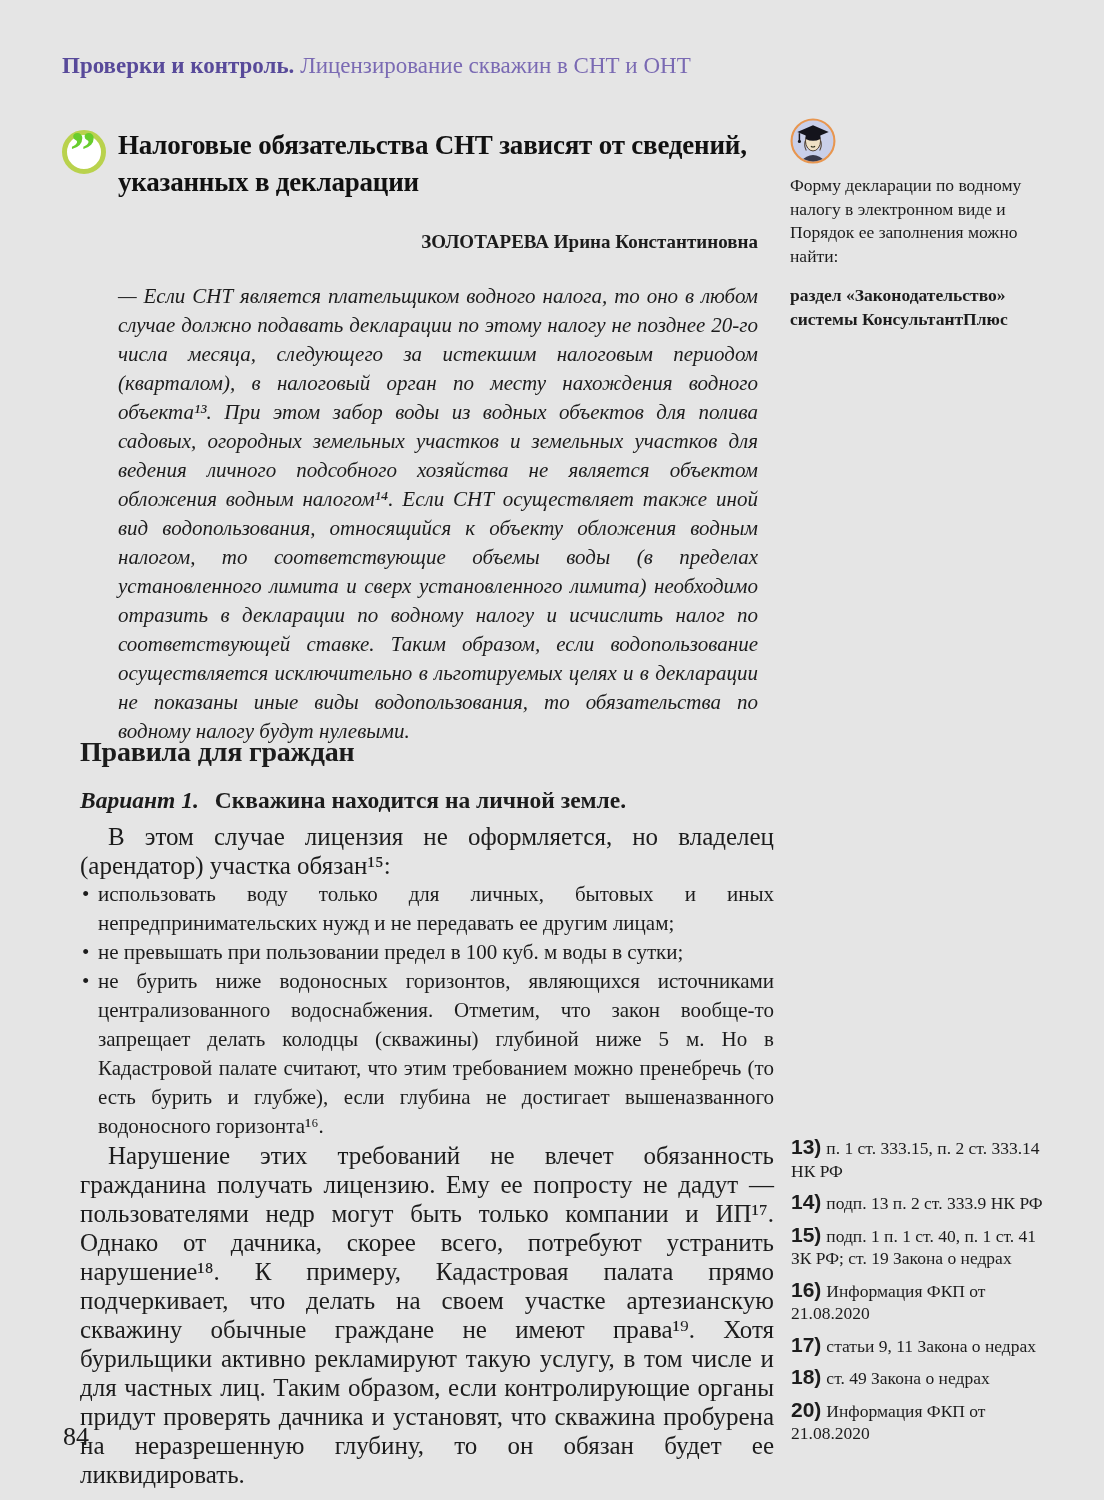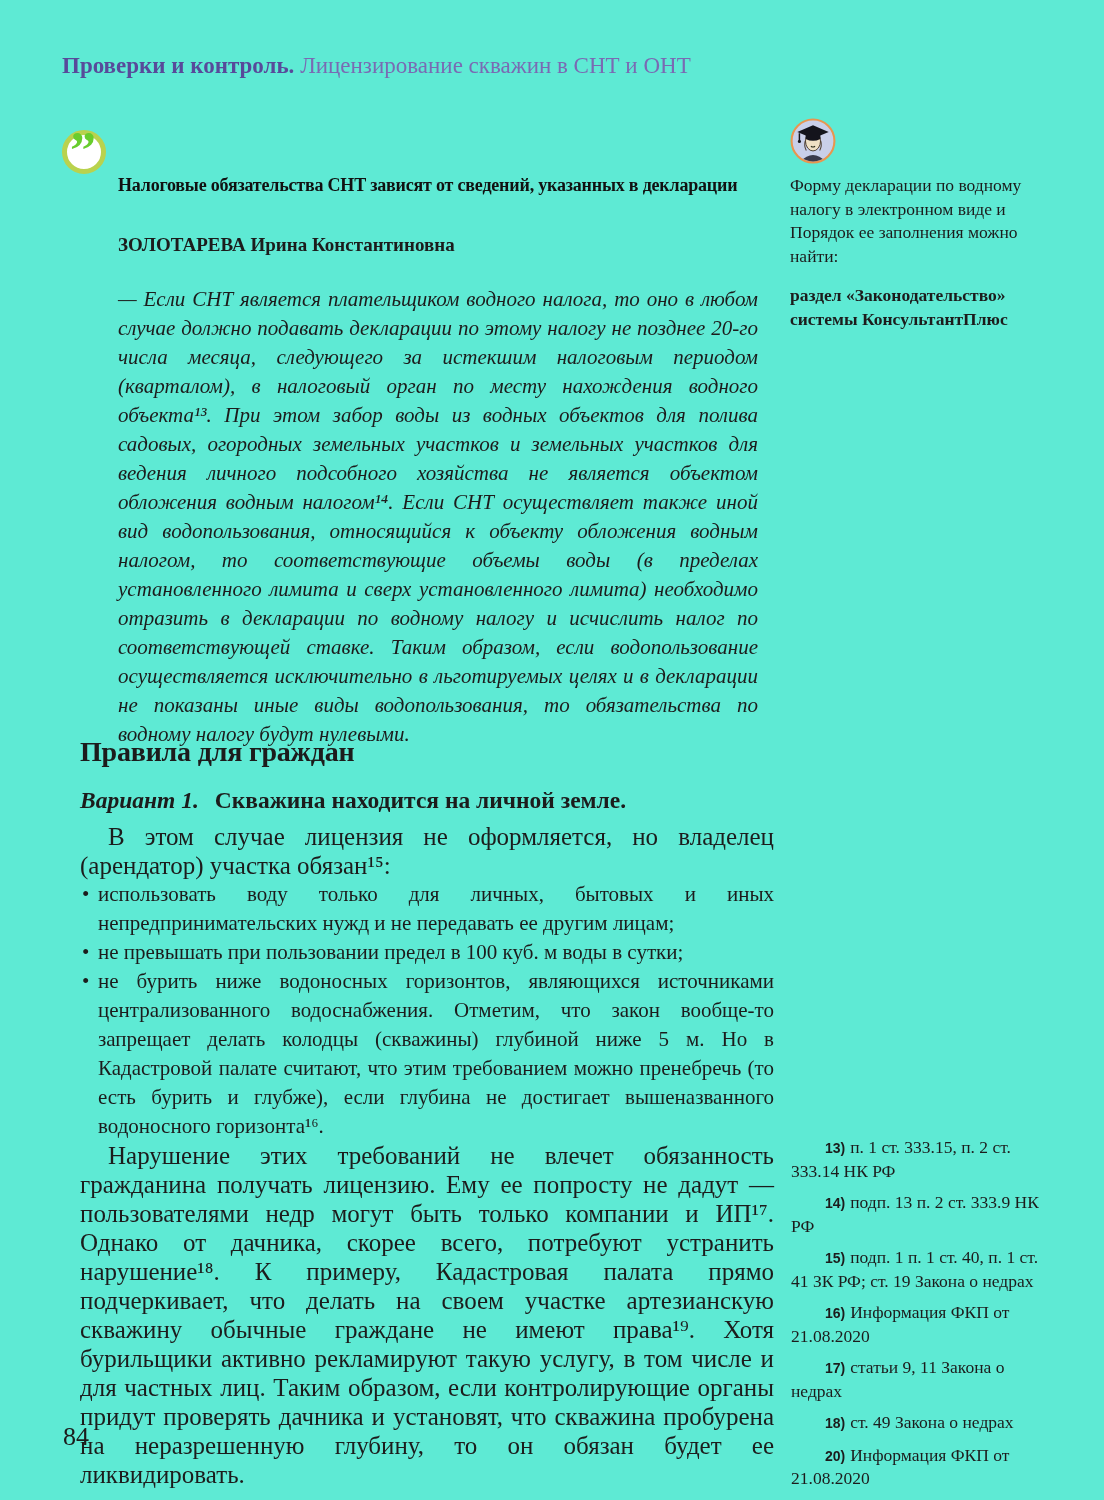--- a/index.html
+++ b/index.html
@@ -1,20 +1,20 @@
 <!DOCTYPE html>
 <html lang="ru"><head>
 <meta charset="utf-8">
 <style>
   html,body{margin:0;padding:0;background:#888;}
   *{box-sizing:border-box;}
   .page{
     position:relative;
     width:1104px;height:1500px;
-    background:#5eead4;
+    background:#e5e5e5;
     margin:0 auto;
     font-family:"Liberation Serif","DejaVu Serif",serif;
     color:#1c1c1c;
     overflow:hidden;
   }
   
   .runhead{
     position:absolute;top:52px;left:62px;
     font-size:23px;line-height:28px;white-space:nowrap;
   }
@@ -29,26 +29,25 @@
     background:#ffffff;
   }
   .quote-badge .q{
     position:absolute;left:3px;top:-14px;
     font-size:52px;font-weight:bold;color:#68cd2d;
     font-family:"Liberation Serif",serif;
     letter-spacing:-2px;
   }
   .article-title{
     margin-left:56px;
-    font-size:18px;font-weight:bold;line-height:37px;
+    font-size:27px;font-weight:bold;line-height:37px;
     color:#111;
     letter-spacing:-0.2px;
-    margin-top:40px;
   }
-  .author{margin-left:56px;margin-top:28px;font-size:19px;line-height:26px;}
+  .author{margin-left:56px;margin-top:28px;font-size:19px;line-height:26px;text-align:right;}
   .author .a-name{font-weight:bold;}
   .answer{
     margin-left:56px;margin-top:27px;width:640px;
     font-size:21px;line-height:29px;text-align:justify;font-style:italic;
   }
   
   .rules{position:absolute;top:735px;left:80px;width:694px;}
   .rules-heading{
     font-size:28px;font-weight:bold;line-height:34px;
     margin:0 0 16px 0;letter-spacing:-0.2px;
@@ -64,21 +63,21 @@
     font-size:21px;line-height:29px;text-align:justify;
   }
   .bullet-item .dot{position:absolute;left:2px;top:0;}
   
   .side-note{position:absolute;top:118px;left:790px;width:258px;}
   .avatar{width:46px;height:46px;display:block;}
   .side-note-text{margin-top:10px;font-size:17.5px;line-height:23.5px;}
   .side-note-bold{font-weight:bold;font-size:17.5px;line-height:23.5px;margin-top:16px;}
   .footnotes{position:absolute;top:1136px;left:791px;width:254px;}
   .fn{font-size:17.5px;line-height:22.5px;margin-bottom:9px;}
-  .fn .fn-num{font-weight:bold;font-family:"Liberation Sans","DejaVu Sans",sans-serif;font-size:14px;margin-right:5px;margin-left:34px;}
+  .fn .fn-num{font-weight:bold;font-family:"Liberation Sans","DejaVu Sans",sans-serif;font-size:21px;margin-right:5px;}
   
   .page-number{position:absolute;top:1422px;left:63px;font-size:26px;}
 </style>
 </head>
 <body>
 
 <div class="page">
 
   <div class="runhead">
     <span class="rh-bold">Проверки и контроль.</span>

